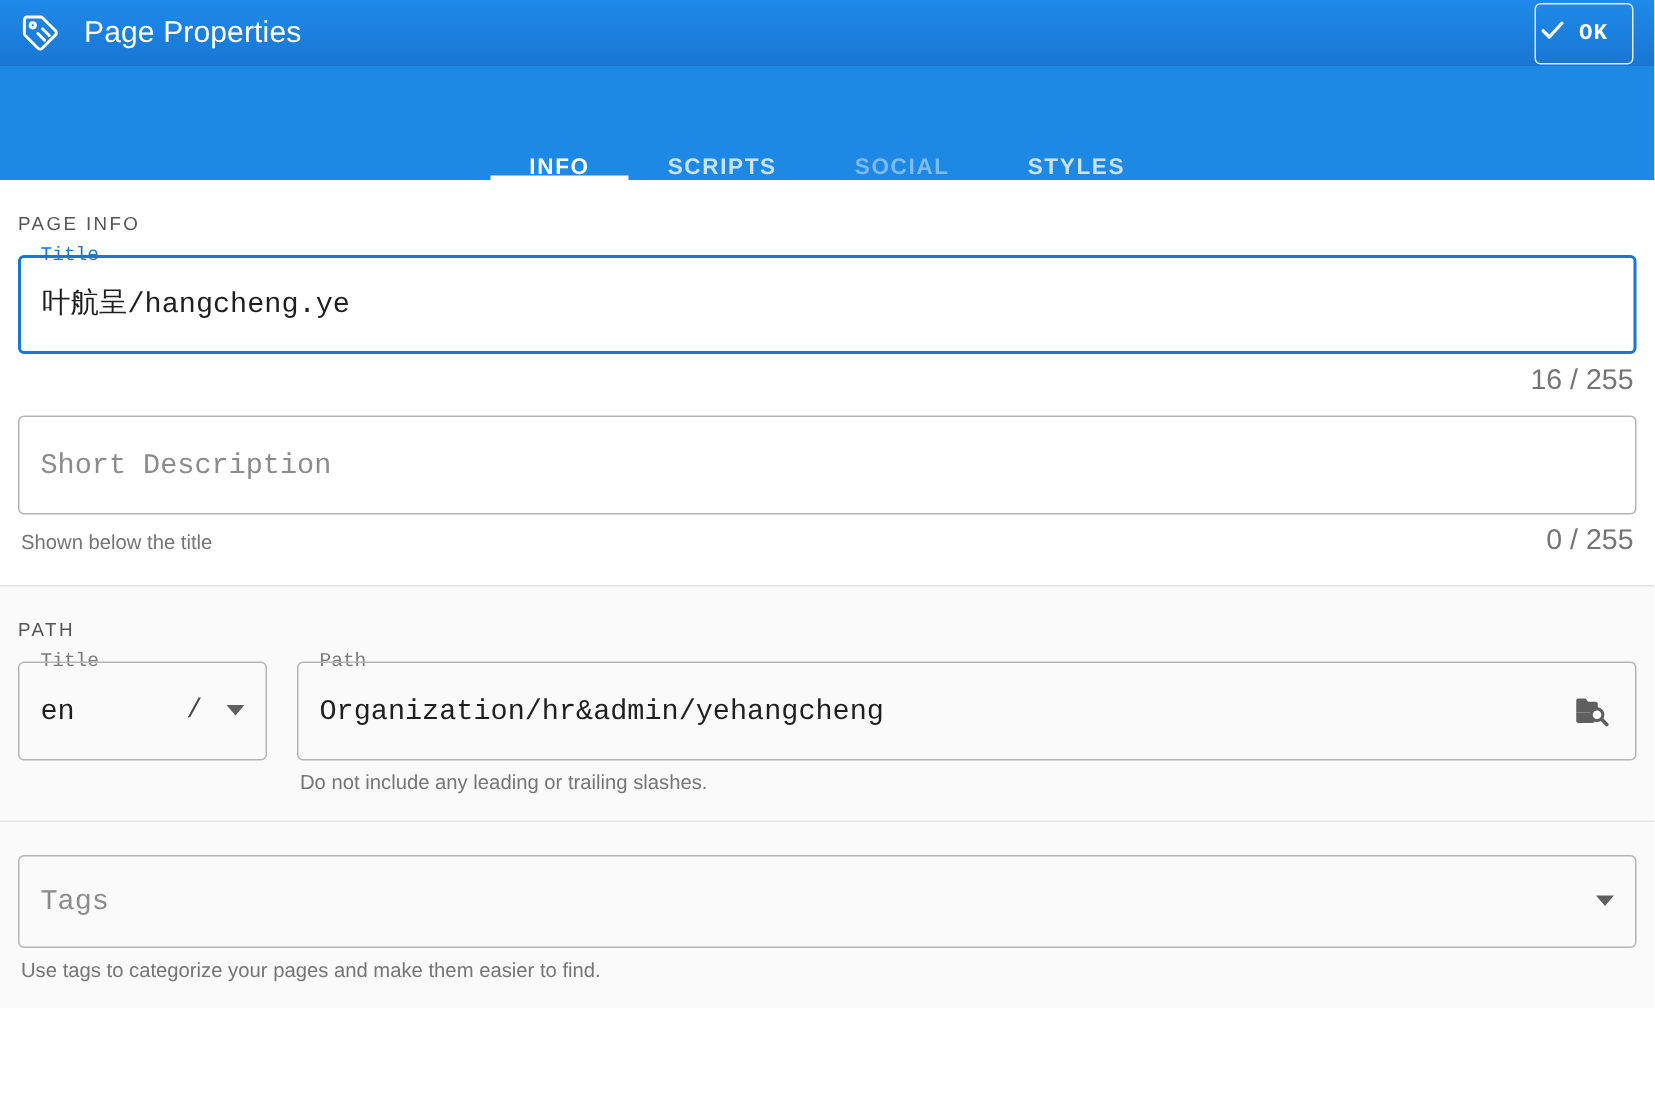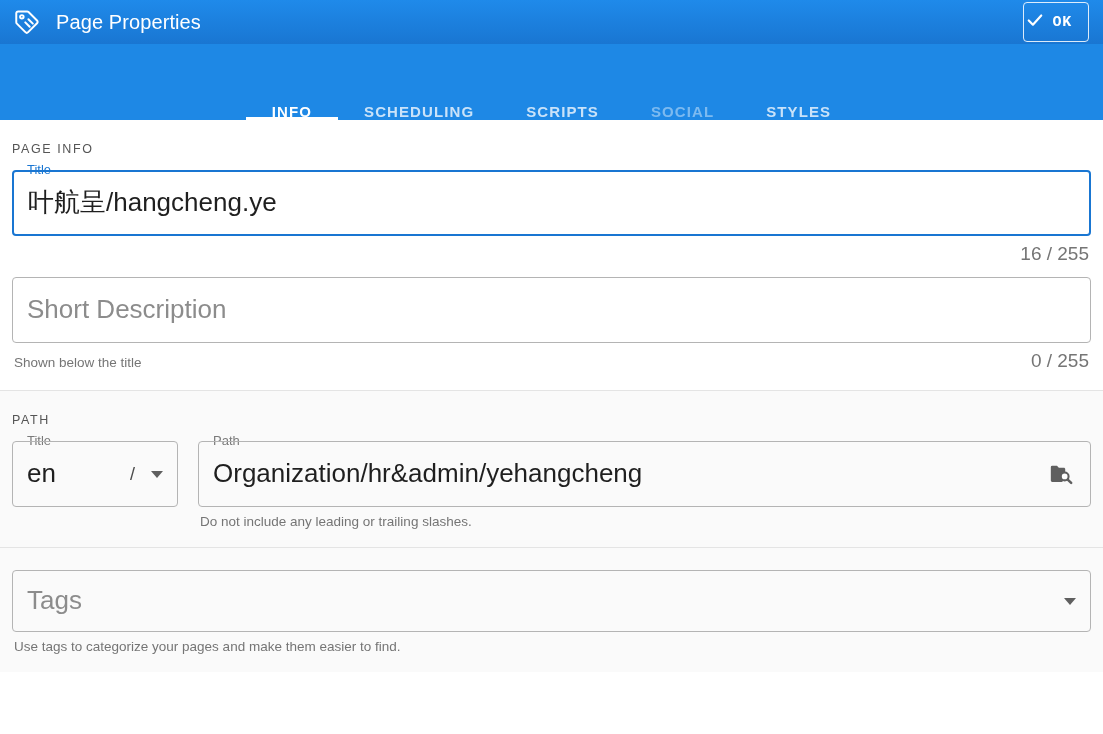--- a/index.html
+++ b/index.html
@@ -104,20 +104,21 @@
     font-size: 12.5px;
     letter-spacing: 1.6px;
     color: #555555;
     margin-bottom: 14px;
     text-transform: uppercase;
   }
 
   
   .field {
     position: relative;
+    font-family: Liberation Mono, monospace;
   }
   .field-box {
     position: relative;
     border: 1px solid #b4b4b4;
     border-radius: 4px;
     height: 66px;
     display: flex;
     align-items: center;
     padding: 0 14px;
     background: transparent;
@@ -133,21 +134,21 @@
     font-size: 13px;
     line-height: 16px;
     color: #7a7a7a;
     background: #ffffff;
     white-space: nowrap;
   }
   .section.tinted .field-legend { background: #fafafa; }
   .field.focused > .field-legend { color: #1976d2; }
 
   .field-value {
-    font-size: 26px;
+    font-size: 19px;
     color: #1f1f1f;
     line-height: 1.2;
     white-space: nowrap;
     overflow: hidden;
   }
   .field-value.placeholder { color: #8c8c8c; }
 
   .field-row {
     display: flex;
     align-items: center;
@@ -230,21 +231,20 @@
       <svg width="20" height="20" viewBox="0 0 24 24" fill="none" stroke="#ffffff" stroke-width="2.6" stroke-linecap="round" stroke-linejoin="round">
         <path d="M4.5 12.6l5 5 10-11"></path>
       </svg>
     </span>
     <span class="ok-label">OK</span>
   </button>
 </div>
 
 <div class="tab-bar">
   <button class="tab active">INFO</button>
-  <button class="tab">SCHEDULING</button>
   <button class="tab">SCRIPTS</button>
   <button class="tab disabled">SOCIAL</button>
   <button class="tab">STYLES</button>
 </div>
 
 <div class="section">
   <div class="section-title">PAGE INFO</div>
 
   <div class="field focused">
     <span class="field-legend">Title</span>

